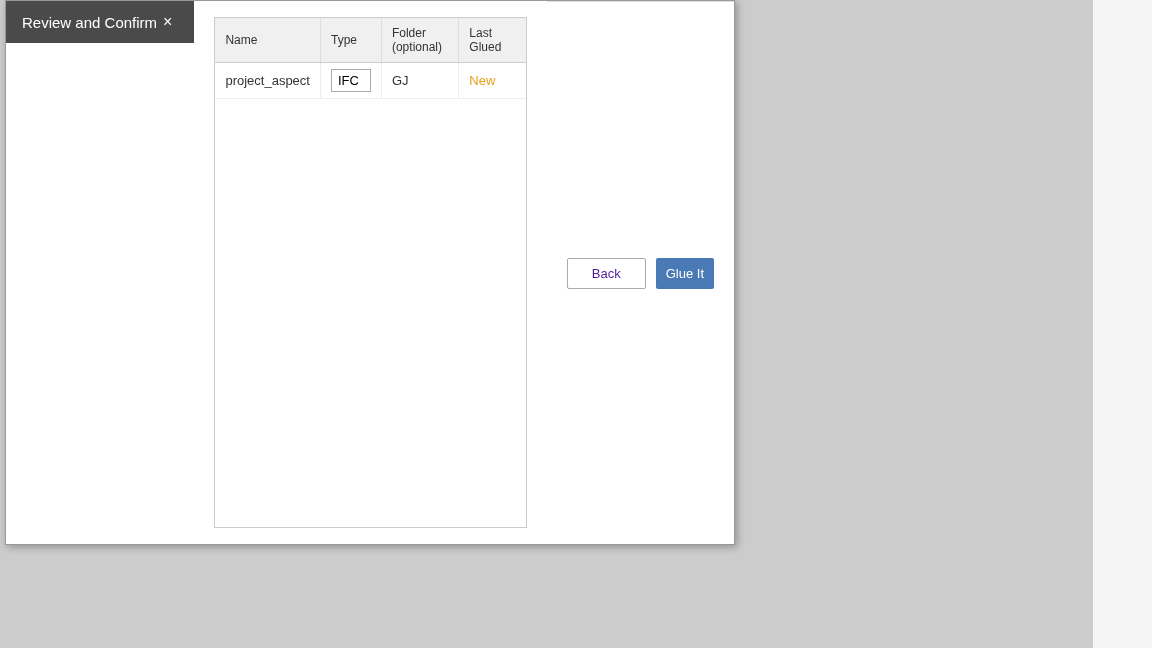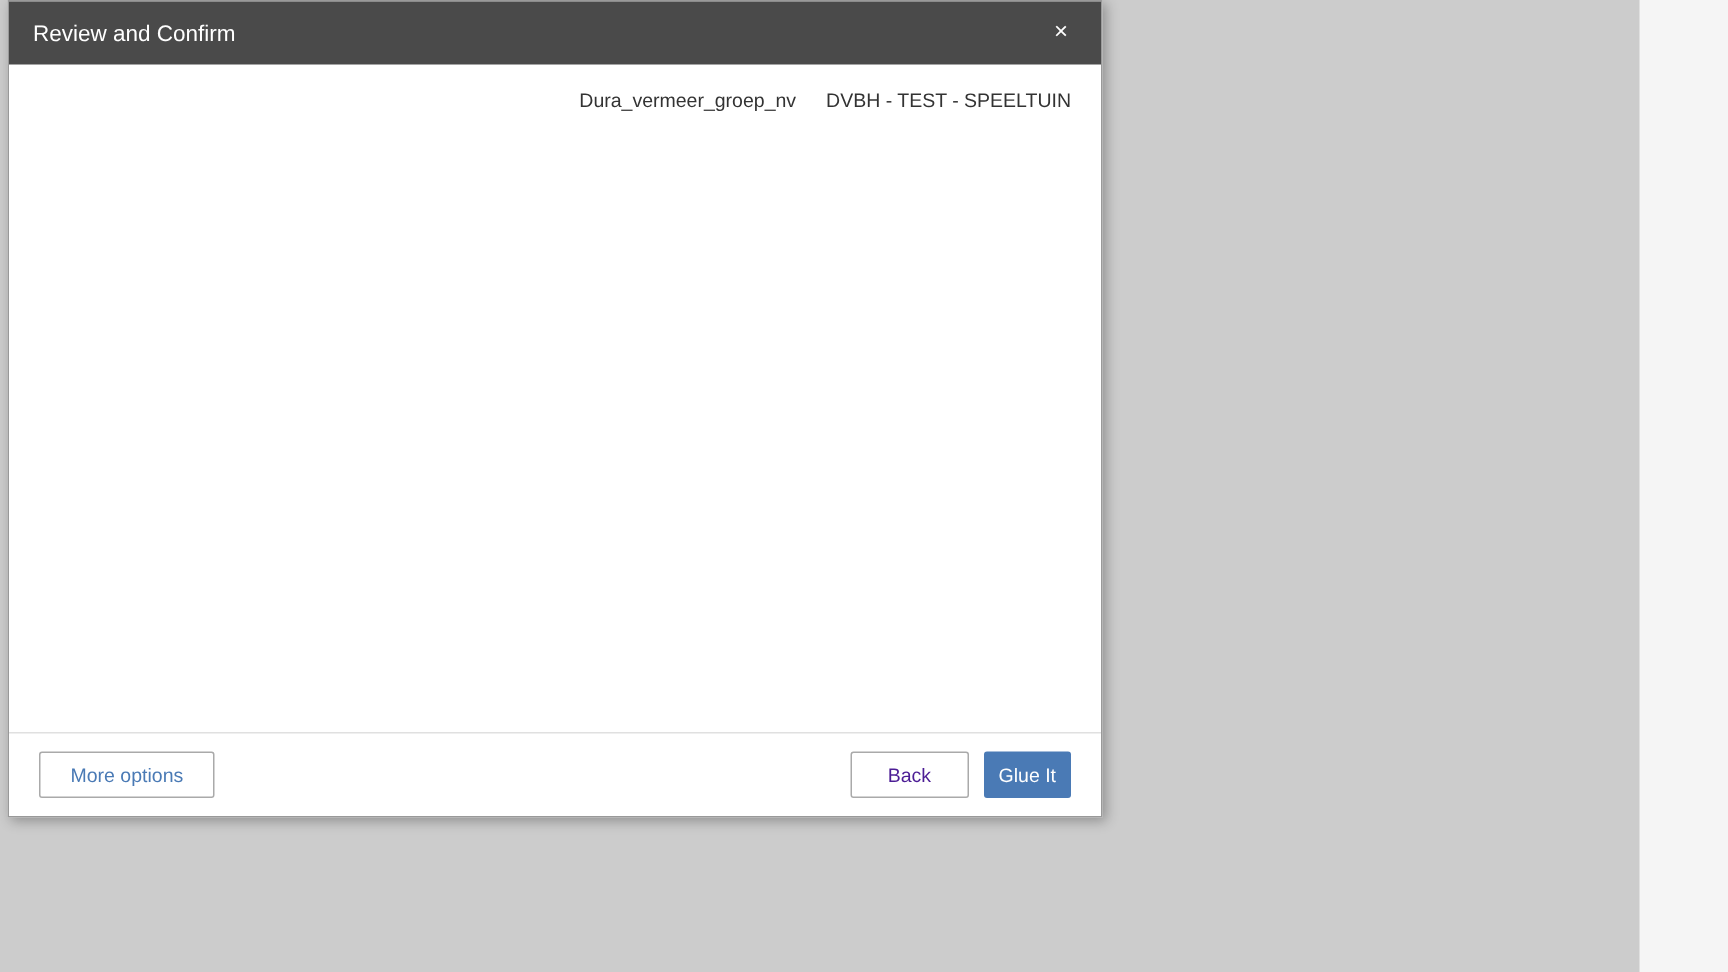--- a/index.html
+++ b/index.html
@@ -38,21 +38,21 @@
     .dialog {
       position: absolute;
       top: 0;
       left: 5px;
       width: 730px;
       min-height: 545px;
       background: #ffffff;
       border: 1px solid #999;
       box-shadow: 2px 2px 8px rgba(0,0,0,0.3);
       display: flex;
-      flex-direction: column;
+      flex-direction: row;
     }
 
     .dialog-header {
       background: #4a4a4a;
       color: #fff;
       padding: 10px 16px;
       display: flex;
       align-items: center;
       justify-content: space-between;
       height: 42px;
@@ -212,30 +212,49 @@
 <div class="dialog-overlay">
   <div class="dialog">
 
     <div class="dialog-header">
       <span class="dialog-title">Review and Confirm</span>
       <button class="dialog-close-btn">×</button>
     </div>
 
     <div class="dialog-body">
 
-      <div class="header-row">
-        <span class="header-label">Dura_vermeer_groep_nv</span>
-        <span class="header-label">DVBH - TEST - SPEELTUIN</span>
+
+      <div class="table-container">
+        <table class="table">
+          <thead>
+            <tr>
+              <th class="col-name">Name</th>
+              <th class="col-type">Type</th>
+              <th class="col-folder">Folder (optional)</th>
+              <th class="col-lastglued">Last Glued</th>
+            </tr>
+          </thead>
+          <tbody>
+            <tr>
+              <td class="col-name">project_aspect</td>
+              <td class="col-type">
+                <input class="type-input" type="text" value="IFC" style="">
+              </td>
+              <td class="col-folder">GJ</td>
+              <td class="col-lastglued">
+                <span class="status-new">New</span>
+              </td>
+            </tr>
+          </tbody>
+        </table>
       </div>
 
-
     </div>
 
     <div class="dialog-footer">
-      <button class="btn-more-options">More options</button>
       <div class="footer-right">
         <button class="btn-back">Back</button>
         <button class="btn-glue">Glue It</button>
       </div>
     </div>
   </div>
 
   <div class="right-panel"></div>
 </div>
 

